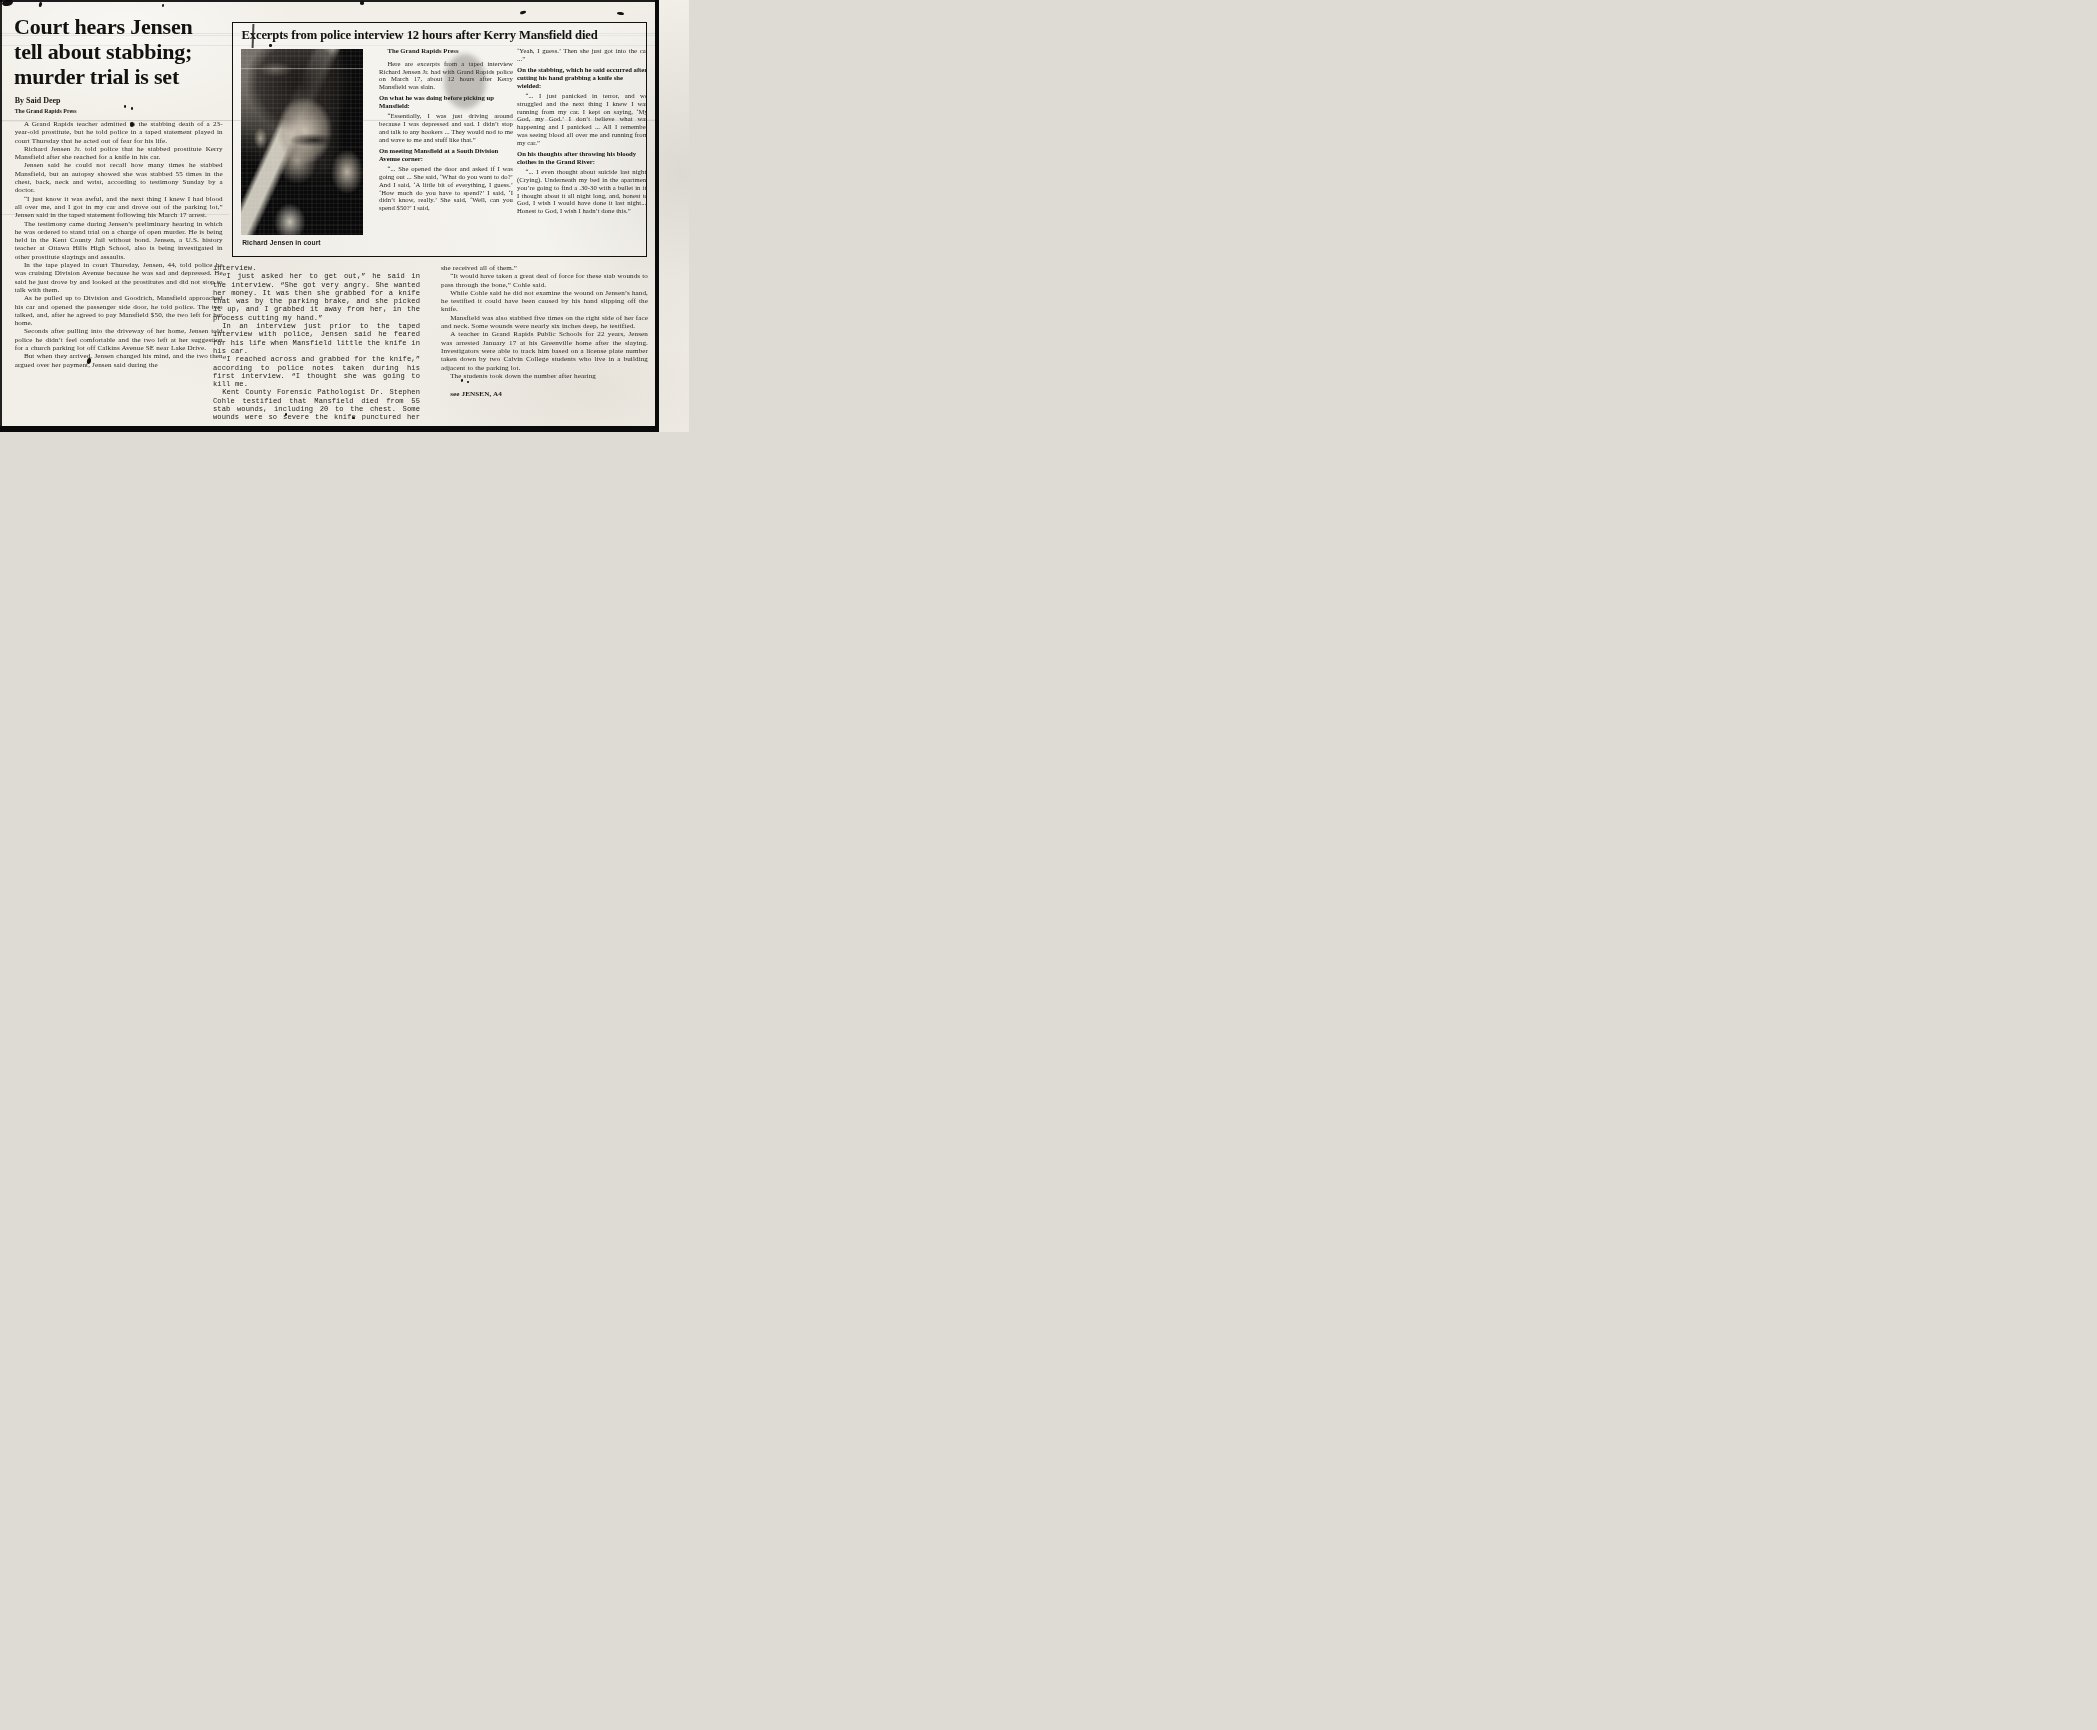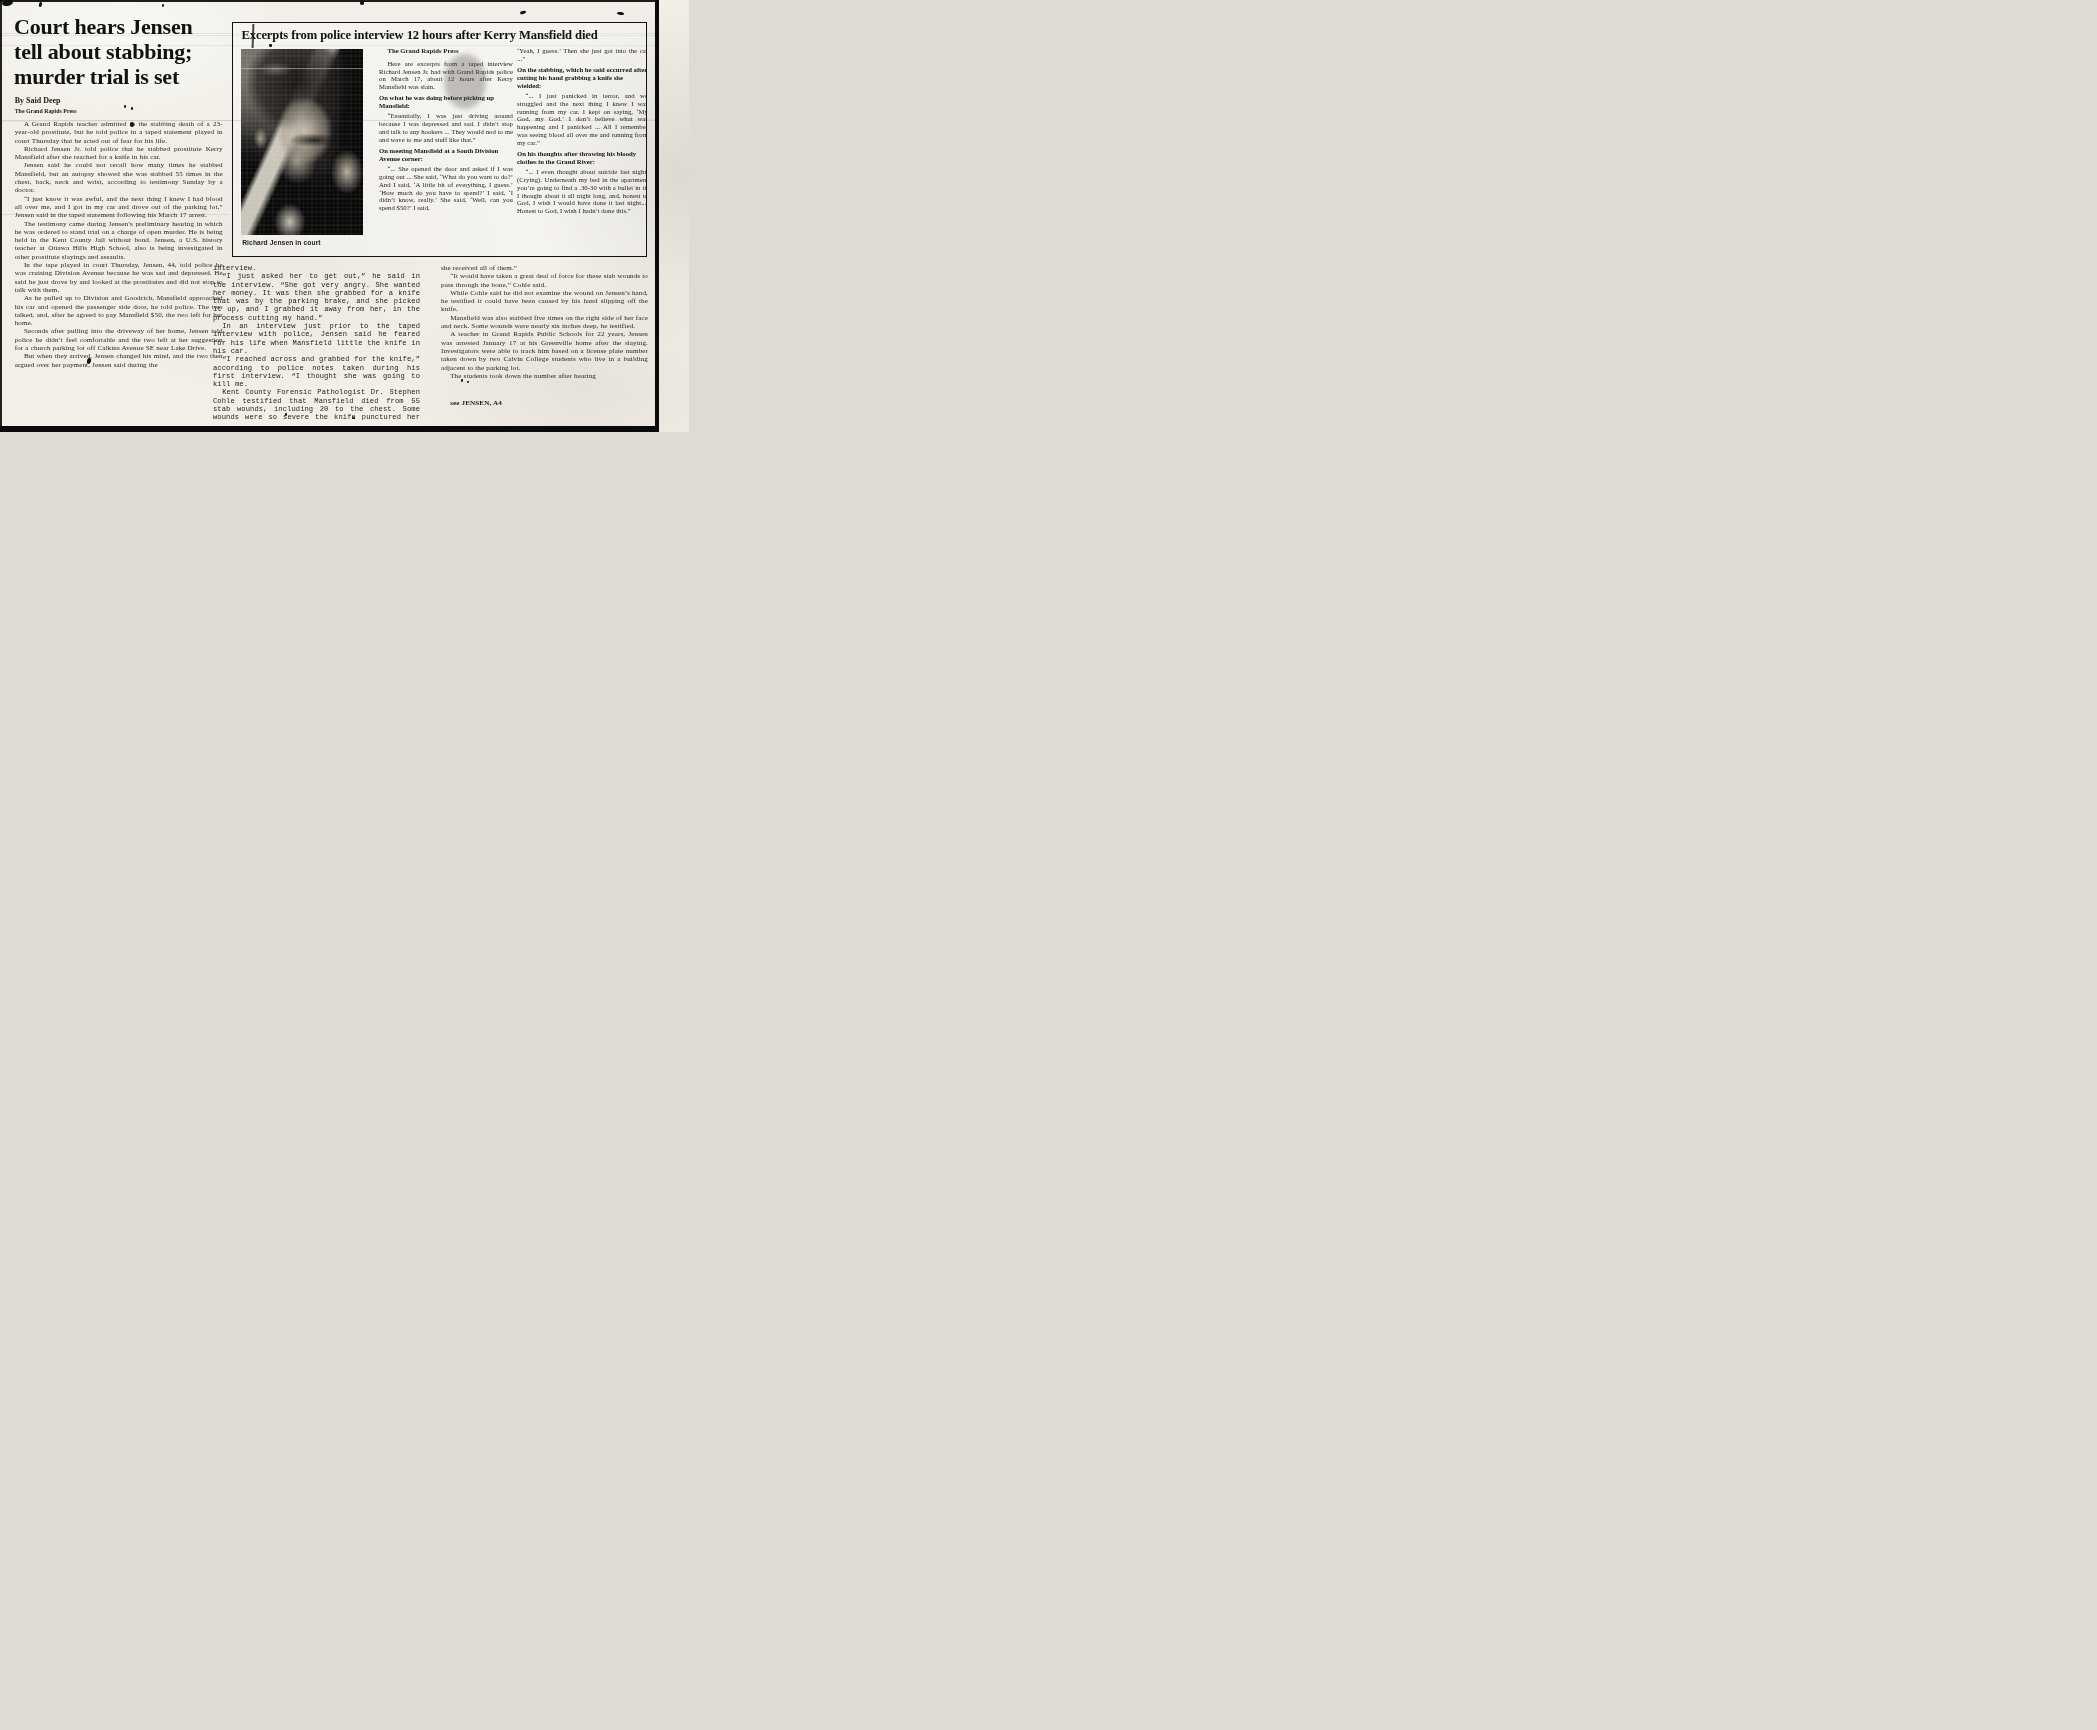--- a/index.html
+++ b/index.html
@@ -84,21 +84,21 @@
   .box-credit { font-size:5.7px; font-weight:700; margin-bottom:5px; text-indent:0; }
   .subhead { font-size:6.7px; line-height:8px; font-weight:700; margin-top:3.4px; margin-bottom:2.1px; color:#161411; }
   .faded { color:#3f3b35; }
 
   
   .botcol { position:absolute; top:264px; height:156px; overflow:hidden; }
   .botcol-1 { left:213px; width:207px;font-family:Liberation Mono, monospace; }
   .botcol-2 { left:441px; width:207px; }
   .botcol p { font-size:7.1px; line-height:8.3px; text-align:justify; text-indent:9.2px; letter-spacing:0.1px; word-spacing:0.2px; color:#201d19; }
   .botcol p.frag { text-indent:0; }
-  .jump { font-size:7px; font-weight:700; text-align:right; margin-top:19px; text-indent:0; }
+  .jump { font-size:7px; font-weight:700; text-align:right; margin-top:10px; text-indent:0; }
 
   .vstreak { position:absolute; left:252px; top:24px; width:1.7px; height:24px; background:#1c1a18; opacity:.8; transform:rotate(2deg); }
 </style>
 </head>
 <body>
 
 <div class="page">
 
   <div class="scanline" style="left:0; top:33px; width:659px; opacity:.08;"></div>
   <div class="scanline" style="left:0; top:35px; width:659px; opacity:.07;"></div>

